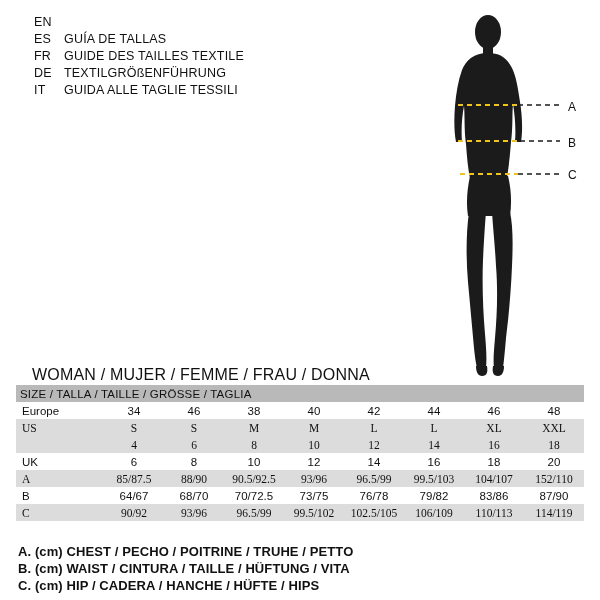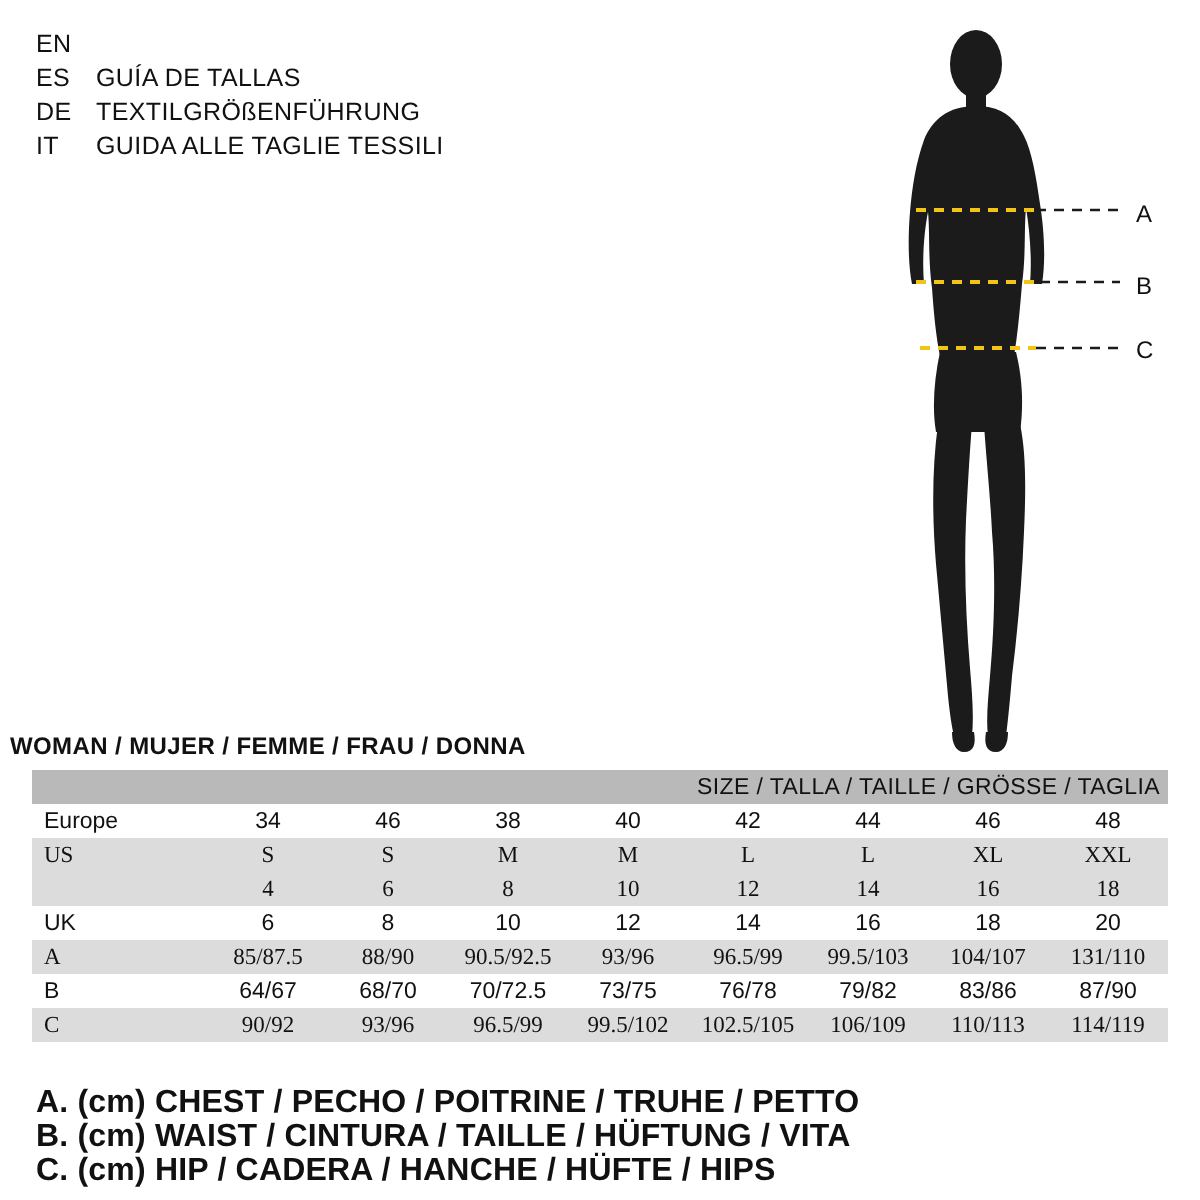--- a/index.html
+++ b/index.html
@@ -28,20 +28,21 @@
     align-items: baseline;
     height: 17px;
     line-height: 17px;
     font-size: 12.5px;
     letter-spacing: 0.2px;
   }
   .lang-code {
     width: 30px;
     flex: 0 0 30px;
     color: #111;
+    margin-left: 16px;
   }
   .lang-text {
     color: #111;
     white-space: nowrap;
   }
 
   
   #figure-wrap {
     position: absolute;
     left: 400px;
@@ -81,63 +82,67 @@
     color: #111;
     white-space: nowrap;
     overflow: hidden;
   }
   table.size-table td.rowlabel {
     text-align: left;
     padding-left: 6px;
   }
   tr.headrow td {
     background: #b9b9b9;
-    text-align: right;
+    text-align: left;
     font-size: 11.5px;
     letter-spacing: 0.2px;
   }
   tr.shade td { background: #dcdcdc; font-family: Liberation Serif, serif; }
   tr.plain td { background: #ffffff; }
 
   #woman-title {
     position: absolute;
-    left: 5px;
+    left: 32px;
     top: 366px;
-    font-size: 12px;
-    font-weight: bold;
+    font-size: 16px;
+    font-weight: normal;
     letter-spacing: 0.2px;
     color: #111;
   }
 
   
   #legend {
     position: absolute;
     left: 18px;
     top: 543px;
     width: 560px;
   }
   .legend-row {
-    font-size: 16px;
+    font-size: 13px;
     line-height: 17px;
     height: 17px;
     color: #111;
     font-weight: bold;
     letter-spacing: 0.1px;
   }
 </style>
 </head>
 <body>
 
 <div id="lang-block">
   <div class="lang-row">
     <span class="lang-code">EN</span>
   </div>
   <div class="lang-row">
     <span class="lang-code">ES</span>
     <span class="lang-text">GUÍA DE TALLAS</span>
+  </div>
+  <div class="lang-row">
+    <span class="lang-code">FR</span>
+    <span class="lang-text">GUIDE DES TAILLES TEXTILE</span>
   </div>
   <div class="lang-row">
     <span class="lang-code">DE</span>
     <span class="lang-text">TEXTILGRÖßENFÜHRUNG</span>
   </div>
   <div class="lang-row">
     <span class="lang-code">IT</span>
     <span class="lang-text">GUIDA ALLE TAGLIE TESSILI</span>
   </div>
 </div>
@@ -287,21 +292,21 @@
 
       <tr class="shade">
         <td class="rowlabel">A</td>
         <td>85/87.5</td>
         <td>88/90</td>
         <td>90.5/92.5</td>
         <td>93/96</td>
         <td>96.5/99</td>
         <td>99.5/103</td>
         <td>104/107</td>
-        <td>131/110</td>
+        <td>152/110</td>
       </tr>
 
       <tr class="plain">
         <td class="rowlabel">B</td>
         <td>64/67</td>
         <td>68/70</td>
         <td>70/72.5</td>
         <td>73/75</td>
         <td>76/78</td>
         <td>79/82</td>

